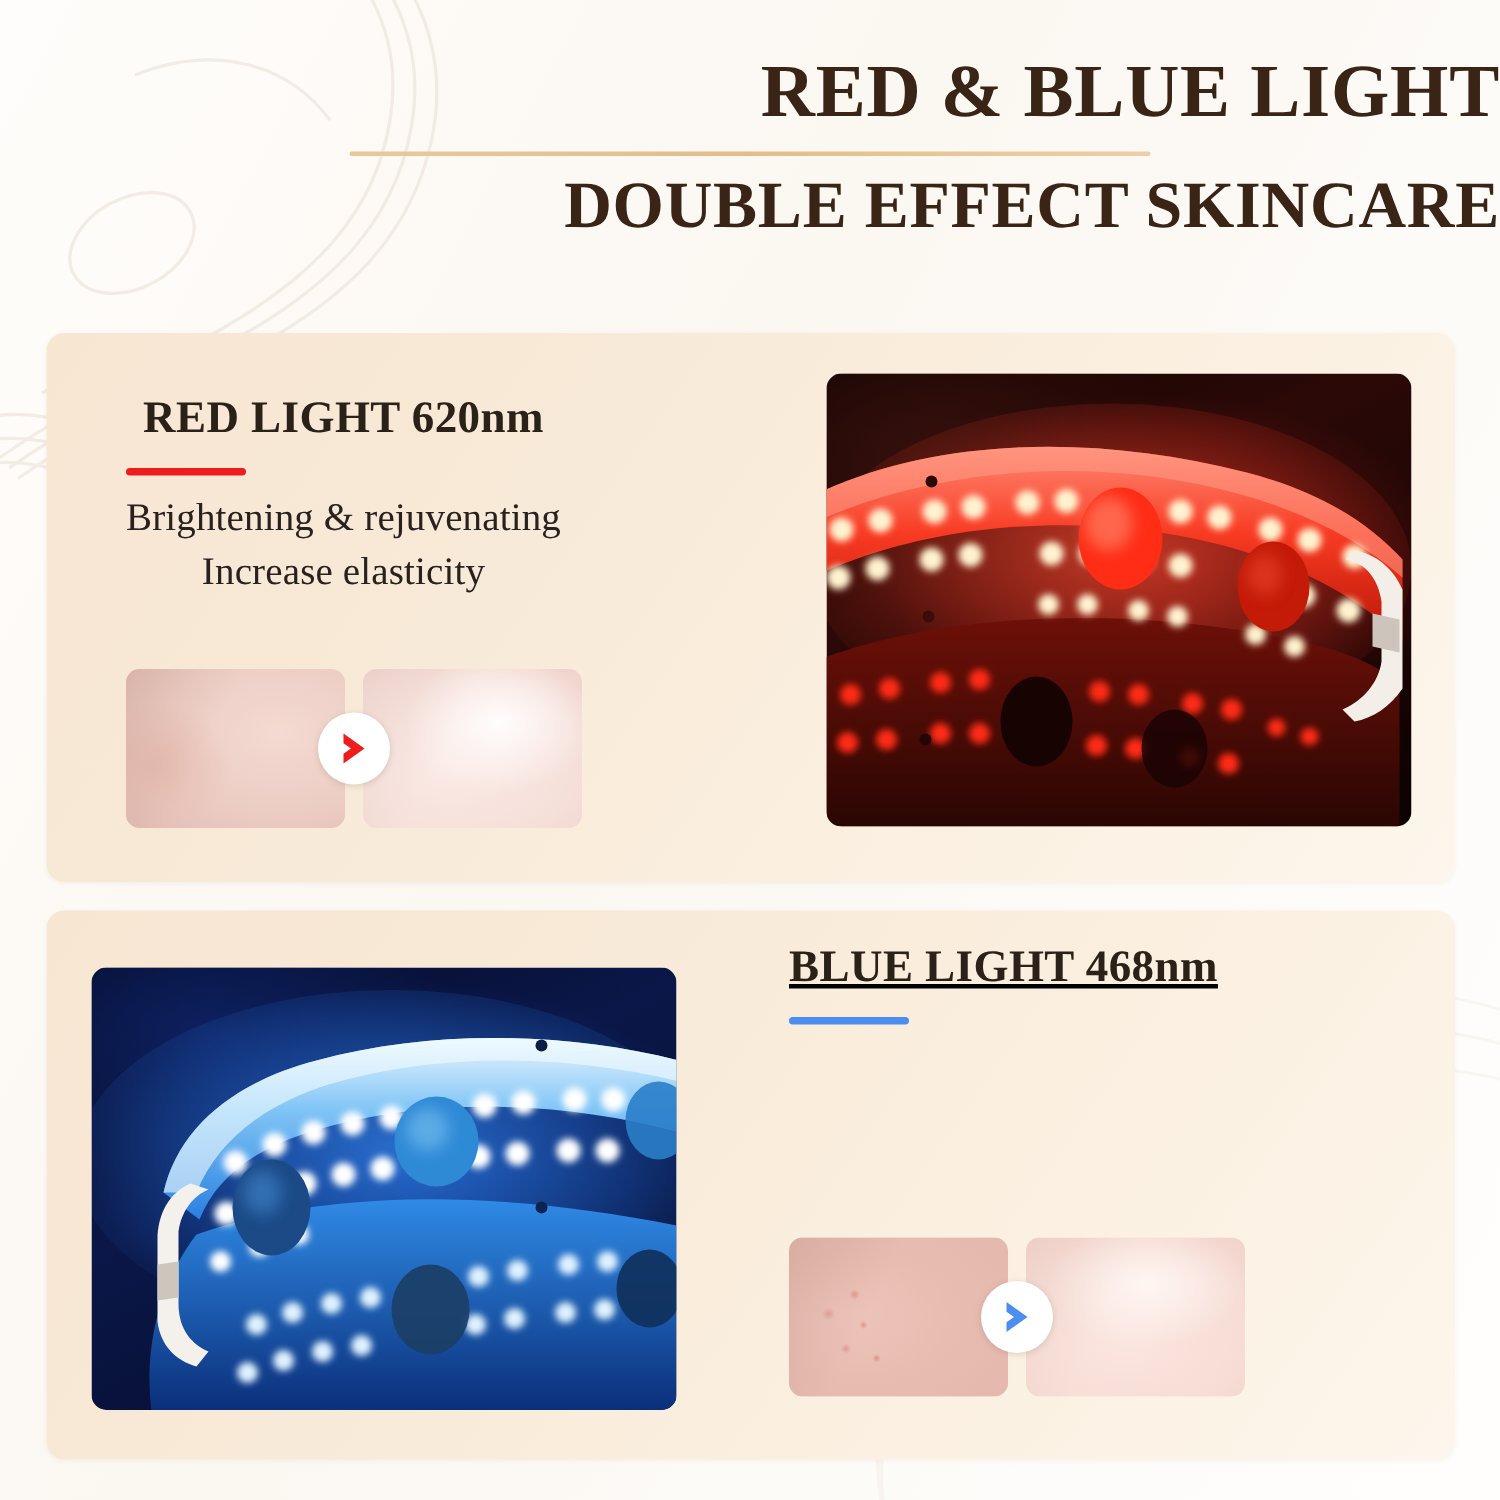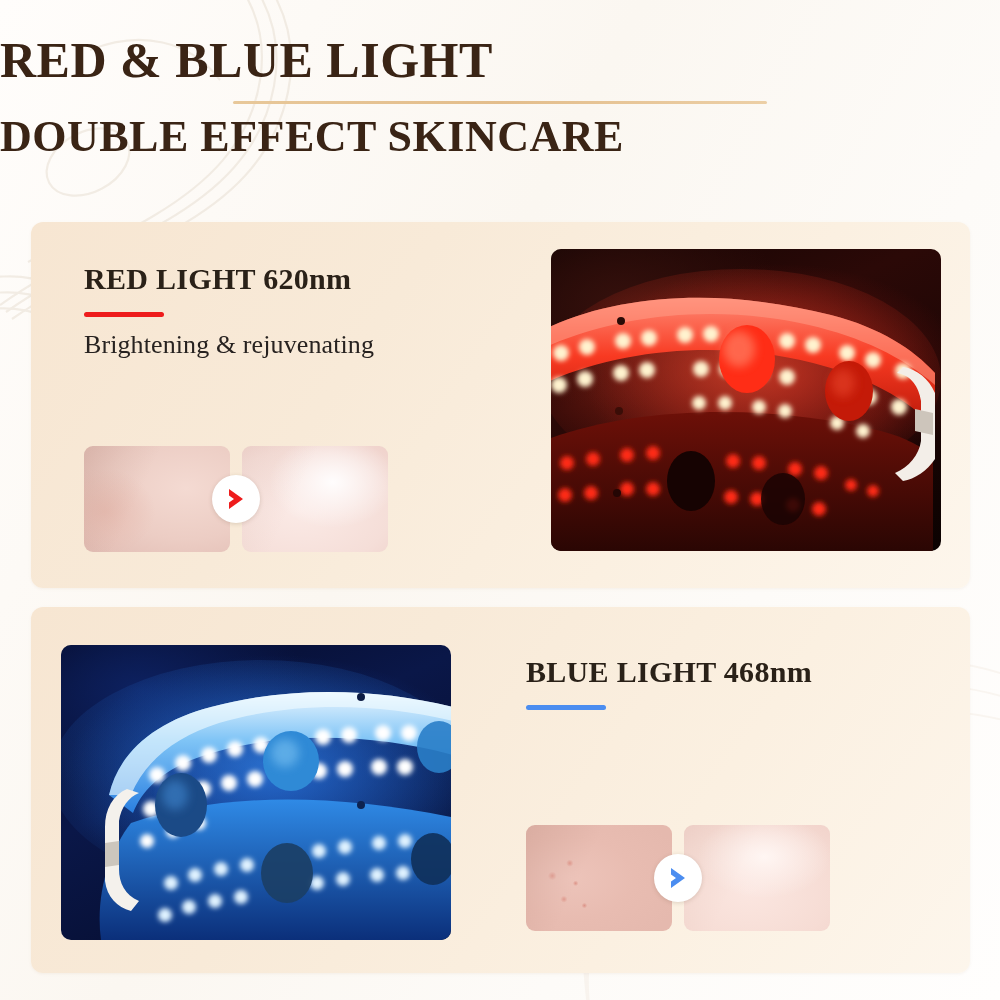--- a/index.html
+++ b/index.html
@@ -12,39 +12,39 @@
     background:
       linear-gradient(118deg,#fffdfb 0%,#fbf7f1 42%,#fdfbf8 70%,#fffefd 100%);
   }
   
   .watermark{position:absolute;left:-60px;top:-70px;width:420px;height:420px;
     opacity:.55;pointer-events:none;}
   .watermark2{position:absolute;right:-40px;top:620px;width:520px;height:420px;
     opacity:.35;pointer-events:none;transform:scaleX(-1);}
 
   
-  .header{position:absolute;left:0;top:34px;width:1000px;text-align:left;}
+  .header{position:absolute;left:0;top:34px;width:1000px;text-align:right;}
   .title-line1{
     font-size:50px;letter-spacing:.5px;font-weight:700;color:#3a2415;
     line-height:1.06;white-space:nowrap;
   }
   .title-rule{
     width:534px;height:3px;margin:14px auto 10px auto;border-radius:2px;
     background:linear-gradient(90deg,#e8c89a 0%,#e3bd8b 50%,#eccfa6 100%);
   }
   .title-line2{
     font-size:44px;letter-spacing:.5px;font-weight:700;color:#3a2415;
     line-height:1.06;white-space:nowrap;
   }
 
   
   .card{position:absolute;border-radius:12px;display:flex;overflow:hidden;
     background:linear-gradient(125deg,#f7e6d2 0%,#f8ead8 35%,#fbf0e1 68%,#fdf6ec 100%);
     box-shadow:0 1px 3px rgba(180,150,120,.10);}
-  .card-red{left:31px;top:222px;width:939px;height:366px;}
+  .card-red{left:31px;top:222px;width:939px;height:366px;text-align:center;}
   .card-blue{left:31px;top:607px;width:939px;height:366px;}
 
   .pane-text{position:relative;flex:0 0 auto;}
   .pane-photo{position:relative;flex:0 0 auto;}
 
   .sec-head{
     font-size:30px;font-weight:700;color:#2a2118;letter-spacing:.3px;
     white-space:nowrap;
   }
   .sec-rule{height:5px;width:80px;border-radius:3px;margin-top:16px;}
@@ -146,20 +146,21 @@
   </div>
 
   <div class="card card-red">
 
     <div class="pane-text" style="width:520px;height:366px;">
       <div style="position:absolute;left:53px;top:40px;">
         <div class="sec-head">RED LIGHT 620nm</div>
         <div class="sec-rule red"></div>
         <div class="sec-body">
           <div>Brightening &amp; rejuvenating</div>
+          <div>Increase elasticity</div>
         </div>
       </div>
 
       <div class="ba" style="left:53px;top:224px;">
         <div class="ba-shot skin-dull">
           <div class="skin-shadow"></div>
         </div>
         <div class="ba-gap"></div>
         <div class="ba-shot skin-bright">
           <div class="skin-shadow" style="opacity:.45"></div>
@@ -277,21 +278,21 @@
       <circle cx="68" cy="162" r="4" fill="#3a0d07"></circle>
       <circle cx="66" cy="244" r="4" fill="#240604"></circle>
     </svg>
   </div>
 
   <div class="card card-blue">
 
     <div class="pane-photo" style="width:440px;height:366px;"></div>
 
     <div class="pane-text" style="width:499px;height:366px;">
-      <div style="position:absolute;left:55px;top:48px;">
+      <div style="position:absolute;left:55px;top:21px;text-decoration:underline;">
         <div class="sec-head">BLUE LIGHT 468nm</div>
         <div class="sec-rule blue"></div>
         <div class="sec-body">
         </div>
       </div>
 
       <div class="ba" style="left:55px;top:218px;">
         <div class="ba-shot skin-acne">
           <div class="skin-shadow"></div>
         </div>

